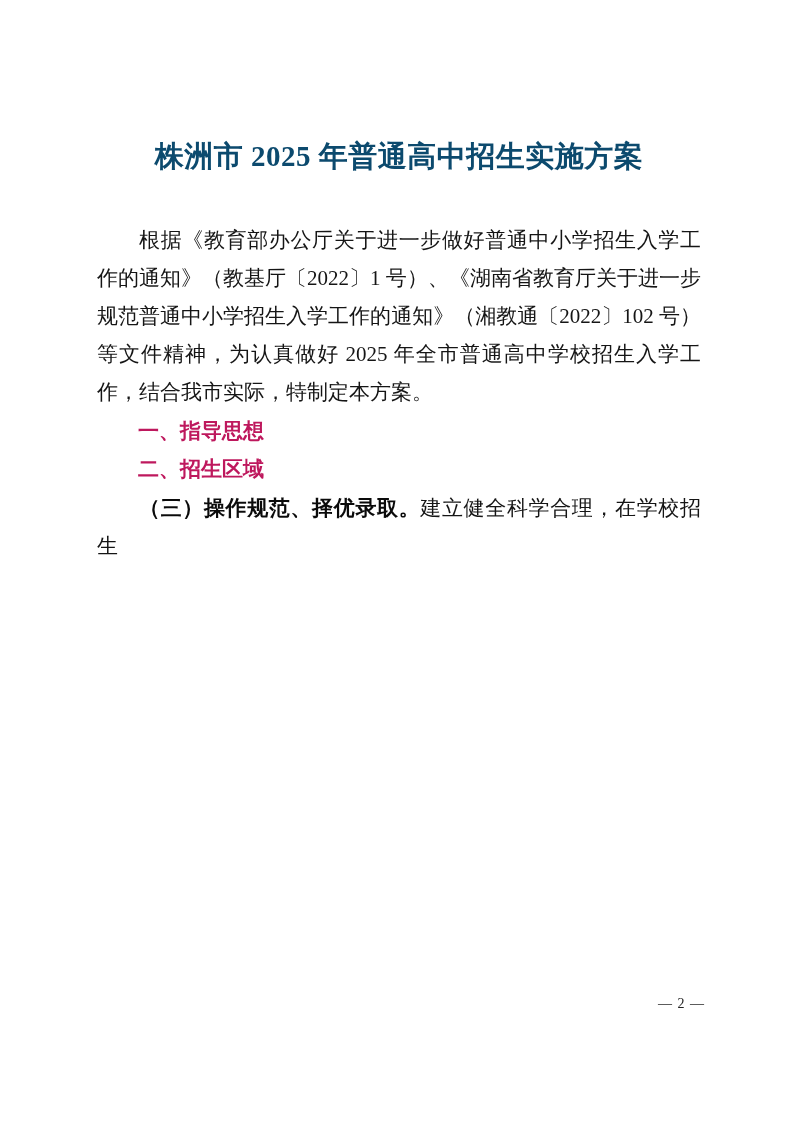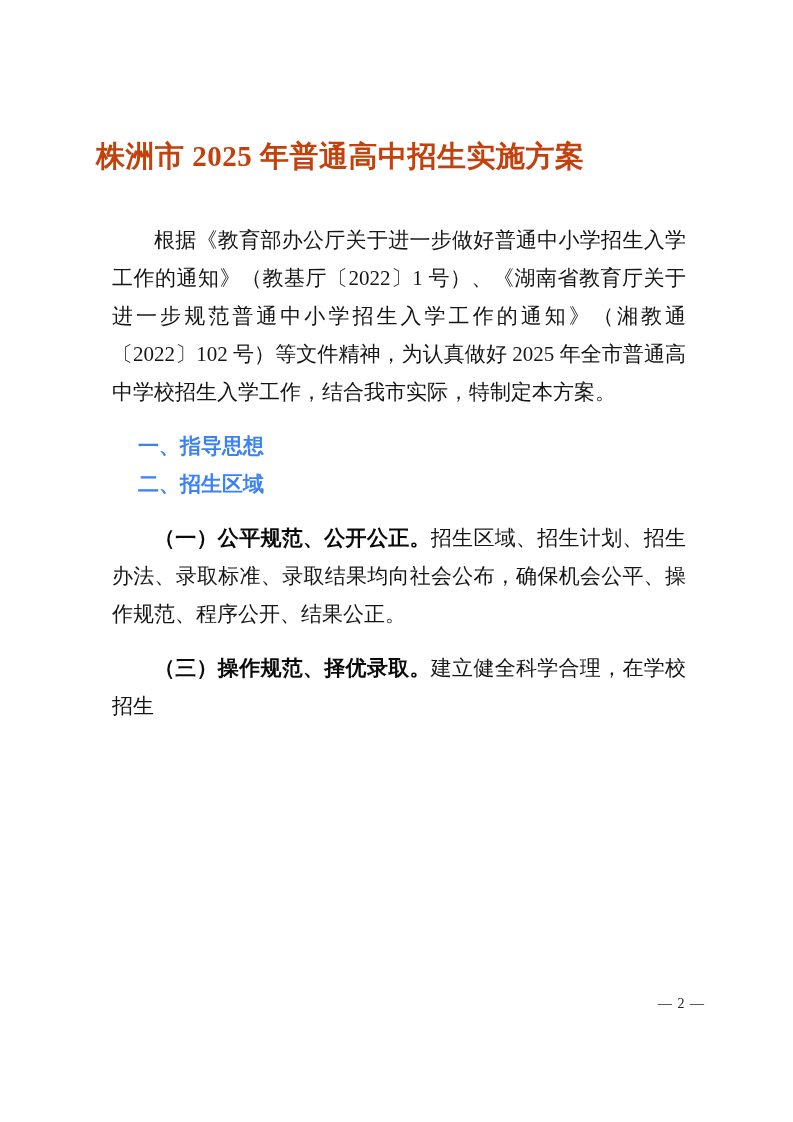--- a/index.html
+++ b/index.html
@@ -20,40 +20,41 @@
     left: 96px;
     top: 135px;
     width: 606px;
   }
   .doc-title {
     margin: 0 0 44px 0;
     font-family: "Liberation Serif", "DejaVu Serif", serif;
     font-size: 29px;
     font-weight: bold;
     line-height: 42px;
+    text-align: center;
     letter-spacing: 0.5px;
-    color: #c2410c;
+    color: #0c4a6e;
   }
   .para {
-    margin: 16px;
+    margin: 1px;
     font-family: "Liberation Serif", "DejaVu Serif", serif;
     font-size: 21px;
     line-height: 38px;
     text-indent: 2em;
     text-align: justify;
     color: #151515;
   }
   .heading {
     margin: 0;
     font-family: "Liberation Sans", "DejaVu Sans", sans-serif;
     font-size: 21px;
     font-weight: bold;
     line-height: 38px;
     text-indent: 2em;
-    color: #3b82f6;
+    color: #be185d;
   }
   .lead {
     font-weight: bold;
     color: #0a0a0a;
   }
   .page-number {
     position: absolute;
     top: 996px;
     right: 88px;
     font-family: "Liberation Serif", "DejaVu Serif", serif;
@@ -70,21 +71,20 @@
 
     <h1 class="doc-title">株洲市 2025 年普通高中招生实施方案</h1>
 
     <p class="para">根据《教育部办公厅关于进一步做好普通中小学招生入学工作的通知》（教基厅〔2022〕1 号）、《湖南省教育厅关于进一步规范普通中小学招生入学工作的通知》（湘教通〔2022〕102 号）等文件精神，为认真做好 2025 年全市普通高中学校招生入学工作，结合我市实际，特制定本方案。</p>
 
     <h2 class="heading">一、指导思想</h2>
 
 
     <h2 class="heading">二、招生区域</h2>
 
-    <p class="para"><span class="lead">（一）公平规范、公开公正。</span><span>招生区域、招生计划、招生办法、录取标准、录取结果均向社会公布，确保机会公平、操作规范、程序公开、结果公正。</span></p>
 
 
     <p class="para"><span class="lead">（三）操作规范、择优录取。</span><span>建立健全科学合理，在学校招生</span></p>
 
   </div>
 
   <div class="page-number">— 2 —</div>
 </div>
 
 </body></html>

